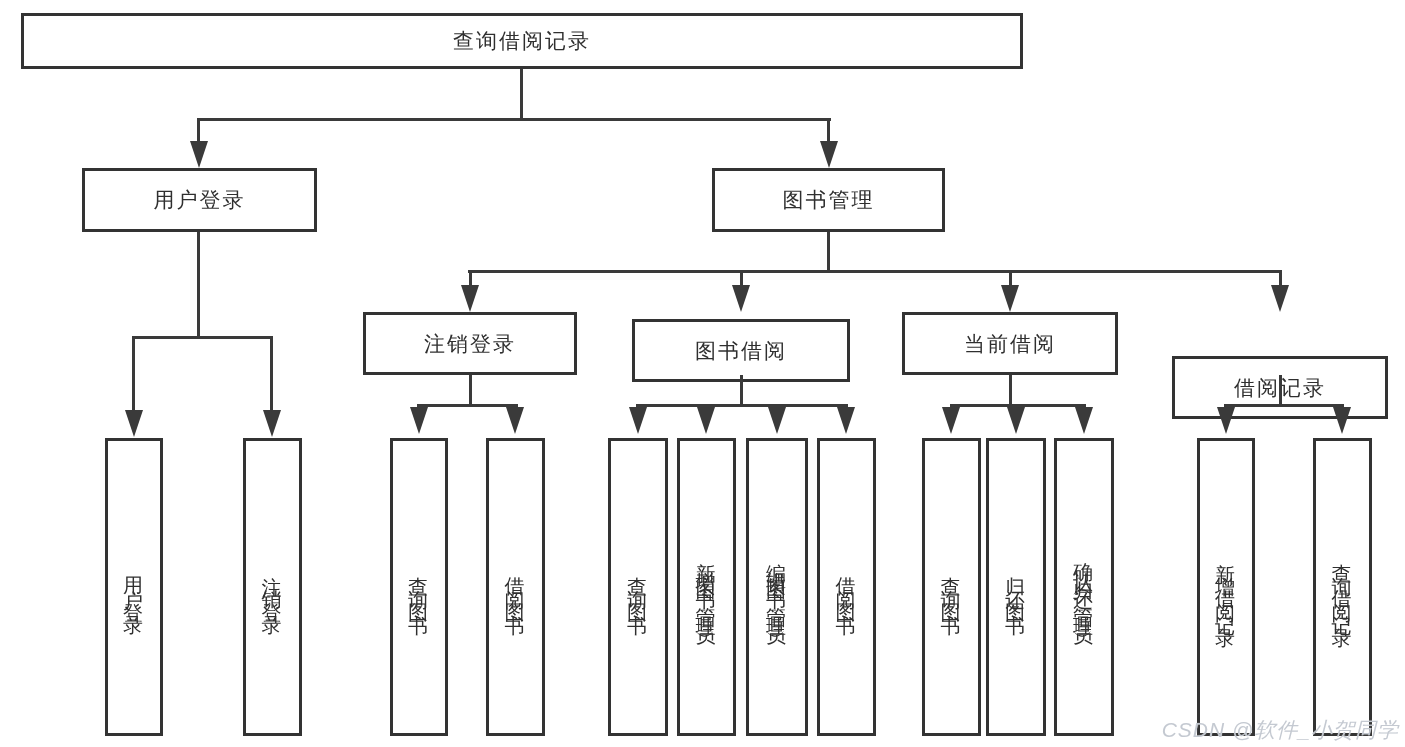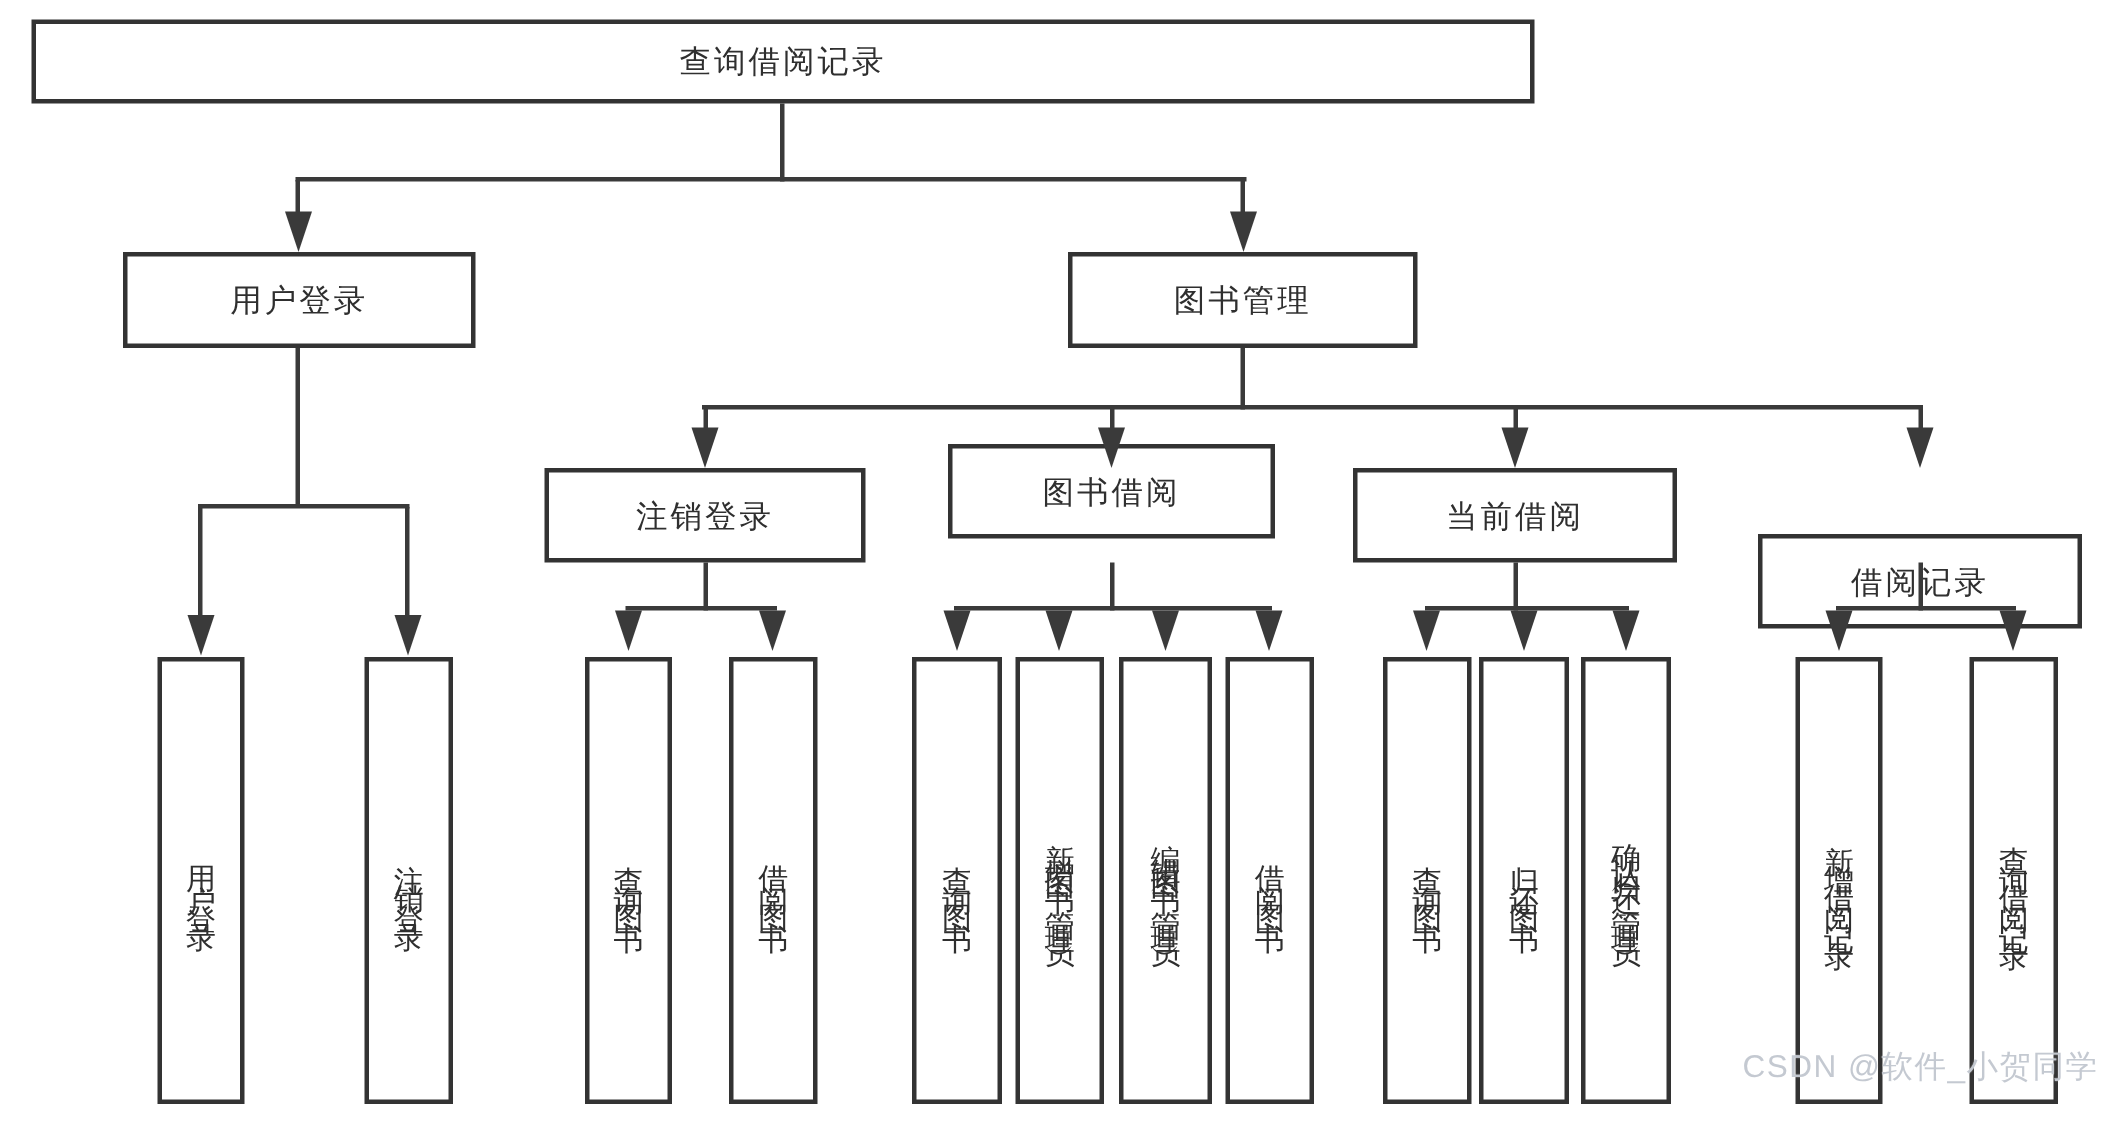--- a/index.html
+++ b/index.html
@@ -18,37 +18,38 @@
     font-size:20px;letter-spacing:13px;font-weight:500;
   }
   .vbox.dense{letter-spacing:9px;}
   .vl,.hl{position:absolute;background:#3a3a3a;}
   .arrow{
     position:absolute;width:0;height:0;
     border-left:9px solid transparent;border-right:9px solid transparent;
     border-top:27px solid #3a3a3a;
   }
   .watermark{
-    position:absolute;right:6px;top:697px;z-index:20;
+    position:absolute;right:6px;top:716px;z-index:20;
     font-size:21px;color:rgba(193,198,207,0.95);letter-spacing:1px;
     text-shadow:0 0 1px rgba(255,255,255,0.8);
+    font-style:italic;
   }
 </style>
 </head>
 <body>
 
 <div class="canvas">
 
   <div class="box hbox" style="left:21px;top:13px;width:1002px;height:56px;">查询借阅记录</div>
 
   <div class="box hbox" style="left:82px;top:168px;width:235px;height:64px;">用户登录</div>
   <div class="box hbox" style="left:712px;top:168px;width:233px;height:64px;">图书管理</div>
 
   <div class="box hbox" style="left:363px;top:312px;width:214px;height:63px;">注销登录</div>
-  <div class="box hbox" style="left:632px;top:296px;width:218px;height:63px;">图书借阅</div>
+  <div class="box hbox" style="left:632px;top:319px;width:218px;height:63px;">图书借阅</div>
   <div class="box hbox" style="left:902px;top:312px;width:216px;height:63px;">当前借阅</div>
   <div class="box hbox" style="left:1172px;top:312px;width:216px;height:63px;margin-top:44px;">借阅记录</div>
 
   <div class="box vbox" style="left:105px;top:438px;width:58px;height:298px;">用户登录</div>
   <div class="box vbox" style="left:243px;top:438px;width:59px;height:298px;">注销登录</div>
 
   <div class="box vbox" style="left:390px;top:438px;width:58px;height:298px;">查询图书</div>
   <div class="box vbox" style="left:486px;top:438px;width:59px;height:298px;">借阅图书</div>
 
   <div class="box vbox" style="left:608px;top:438px;width:60px;height:298px;">查询图书</div>

